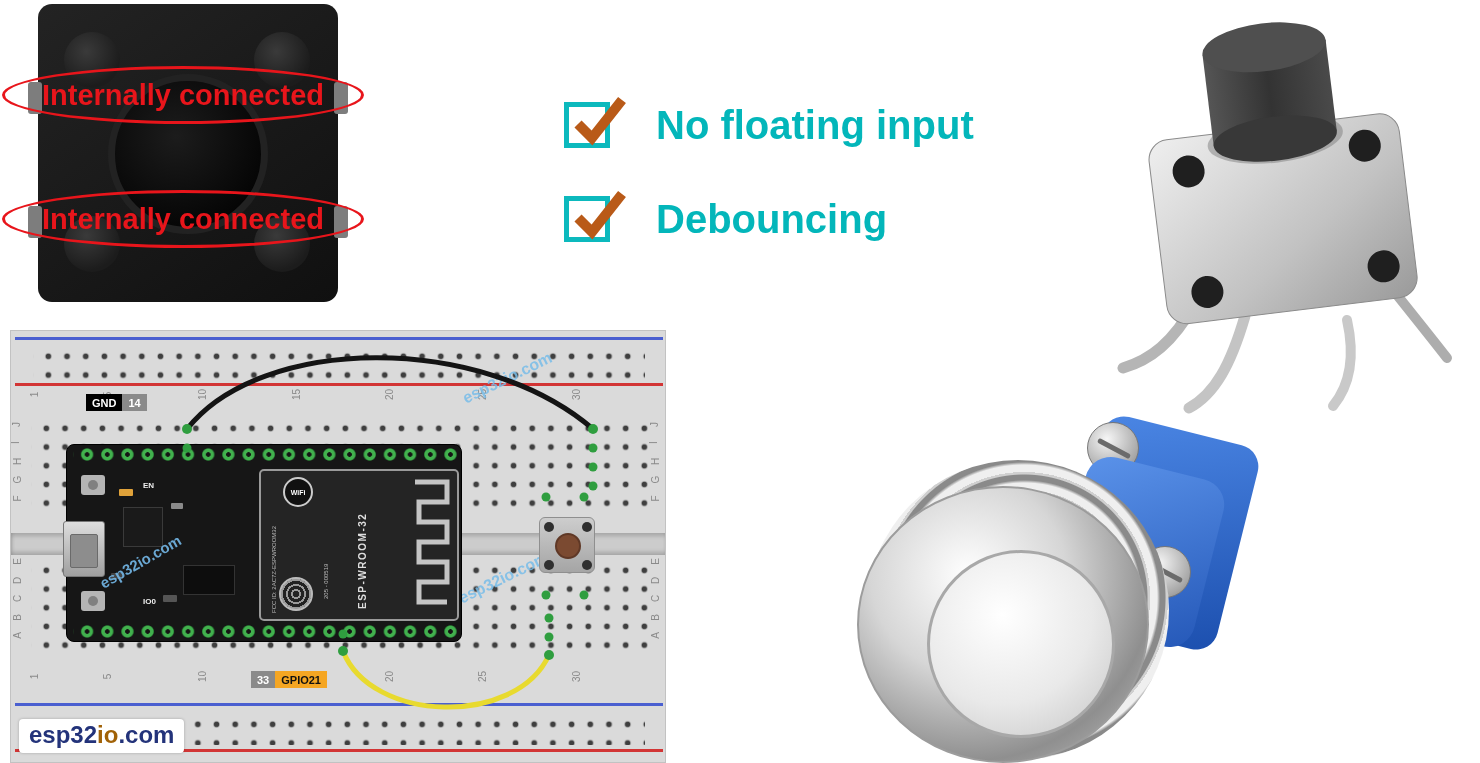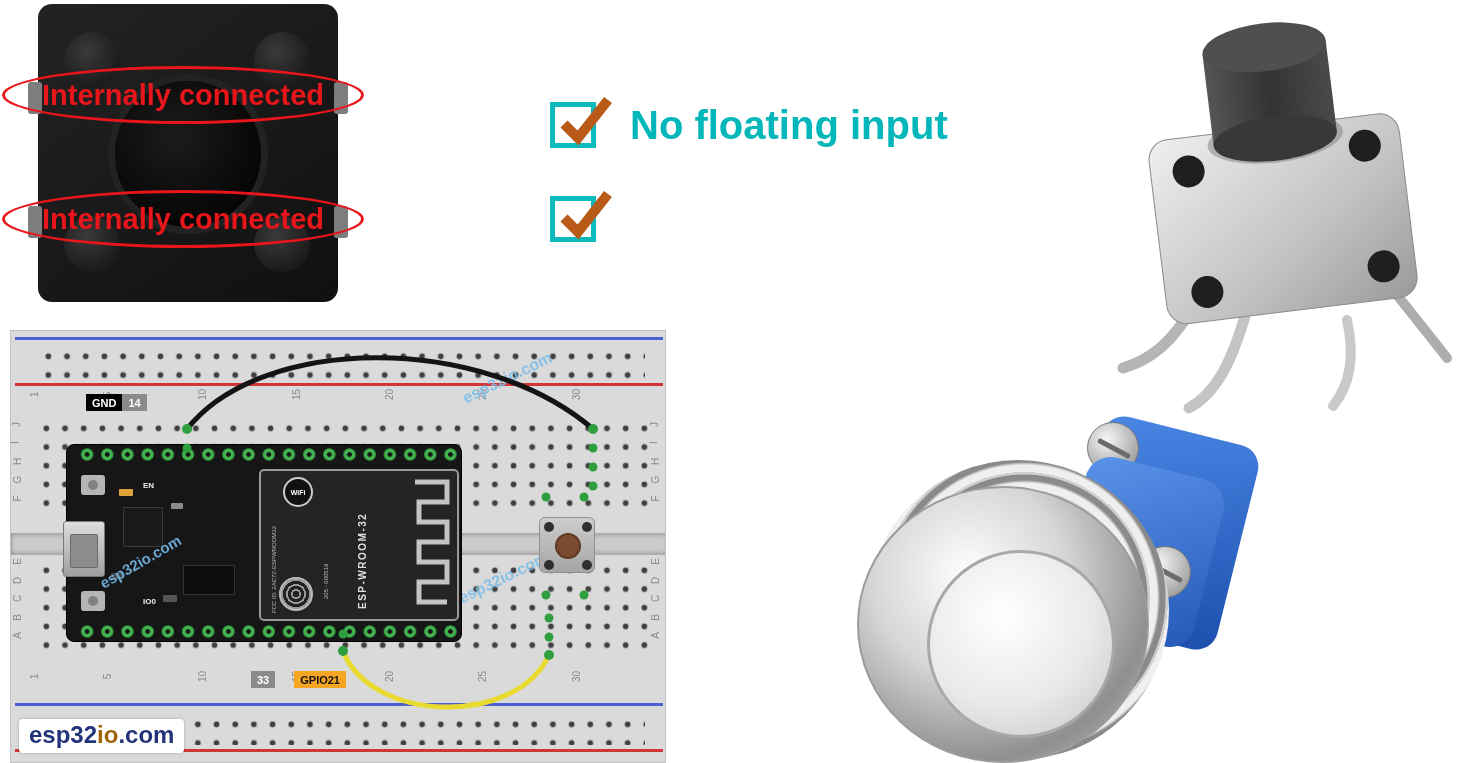--- a/index.html
+++ b/index.html
@@ -13,21 +13,21 @@
     background:radial-gradient(circle at 40% 35%, #3a3a3a, #1c1c1c 70%); }
   .btn-topview .cap { position:absolute; left:70px; top:70px; width:160px; height:160px; border-radius:50%;
     background:radial-gradient(circle at 42% 38%, #1c1c1c, #050505 75%); border:7px solid #222; }
   .btn-topview .nub { position:absolute; width:14px; height:32px; background:#7d7d7d; border-radius:3px; }
 
   .red-ellipse { position:absolute; left:2px; width:362px; height:58px; border:3px solid #e8151b;
     border-radius:50%; display:flex; align-items:center; justify-content:center; }
   .red-ellipse span { color:#e8151b; font-weight:bold; font-size:29px; white-space:nowrap; }
 
   
-  .check-row { position:absolute; left:550px; display:flex; align-items:center; gap:34px; height:58px; }
+  .check-row { position:absolute; left:564px; display:flex; align-items:center; gap:46px; height:58px; }
   .checkbox { position:relative; width:46px; height:46px; border:5px solid #0cb9bd; background:#fff; }
   .checkbox svg { position:absolute; left:-3px; top:-15px; overflow:visible; }
   .check-label { color:#03b6ba; font-weight:bold; font-size:40px; white-space:nowrap; }
 
   
   .tactile-photo { position:absolute; left:1095px; top:8px; width:385px; height:415px; }
 
   
   .breadboard { position:absolute; left:10px; top:330px; width:656px; height:433px;
     background:#dadada; border:1px solid #c2c2c2; overflow:hidden; }
@@ -57,21 +57,21 @@
   .row-letters span:nth-child(7){top:244px} .row-letters span:nth-child(8){top:262px}
   .row-letters span:nth-child(9){top:281px} .row-letters span:nth-child(10){top:299px}
 
   .watermark { position:absolute; color:#79bde9; font-weight:bold; font-size:16px; opacity:.85;
     transform:rotate(-26deg); white-space:nowrap; }
 
   .pin-label { position:absolute; display:flex; height:17px; font-weight:bold; font-size:11px; }
   .pin-label .box { display:flex; align-items:center; justify-content:center; padding:0 6px; height:17px; }
   .box.black { background:#000000; color:#fff; }
   .box.gray  { background:#8a8a8a; color:#fff; }
-  .box.orange{ background:#f5a623; color:#111;margin-left:19px; }
+  .box.orange{ background:#f5a623; color:#111; }
 
   .bb-logo { position:absolute; left:8px; top:388px; background:#fff; border-radius:4px;
     padding:2px 10px 4px 10px; font-weight:bold; font-size:24px; box-shadow:0 0 3px rgba(0,0,0,.25); }
   .bb-logo .navy { color:#23337a; } .bb-logo .red { color:#a16207; }
 
   
   .esp-board { position:absolute; left:55px; top:113px; width:396px; height:198px;
     background:#161616; border-radius:8px; border:1px solid #000; }
   .pins { position:absolute; left:6px; width:384px; height:13px;
     background-image:radial-gradient(circle, #151515 2px, #42b14e 2.6px 5.2px, #2e8a3a 5.8px, transparent 6.6px);
@@ -157,20 +157,21 @@
       </svg>
     </div>
     <span class="check-label">No floating input</span>
   </div>
   <div class="check-row" style="top:190px">
     <div class="checkbox">
       <svg width="62" height="60" viewBox="0 0 62 60">
         <polyline points="12,32 26,46 56,8" fill="none" stroke="#b95a18" stroke-width="10"></polyline>
       </svg>
     </div>
+    <span class="check-label">Debouncing</span>
   </div>
 
   <div class="tactile-photo">
     <svg width="385" height="415" viewBox="0 0 385 415">
       <defs>
         <linearGradient id="bodyGrad" x1="0" y1="0" x2="1" y2="1">
           <stop offset="0" stop-color="#efefef"></stop>
             <stop offset="0.6" stop-color="#c2c2c2"></stop>
             <stop offset="1" stop-color="#9a9a9a"></stop>
         </linearGradient>

